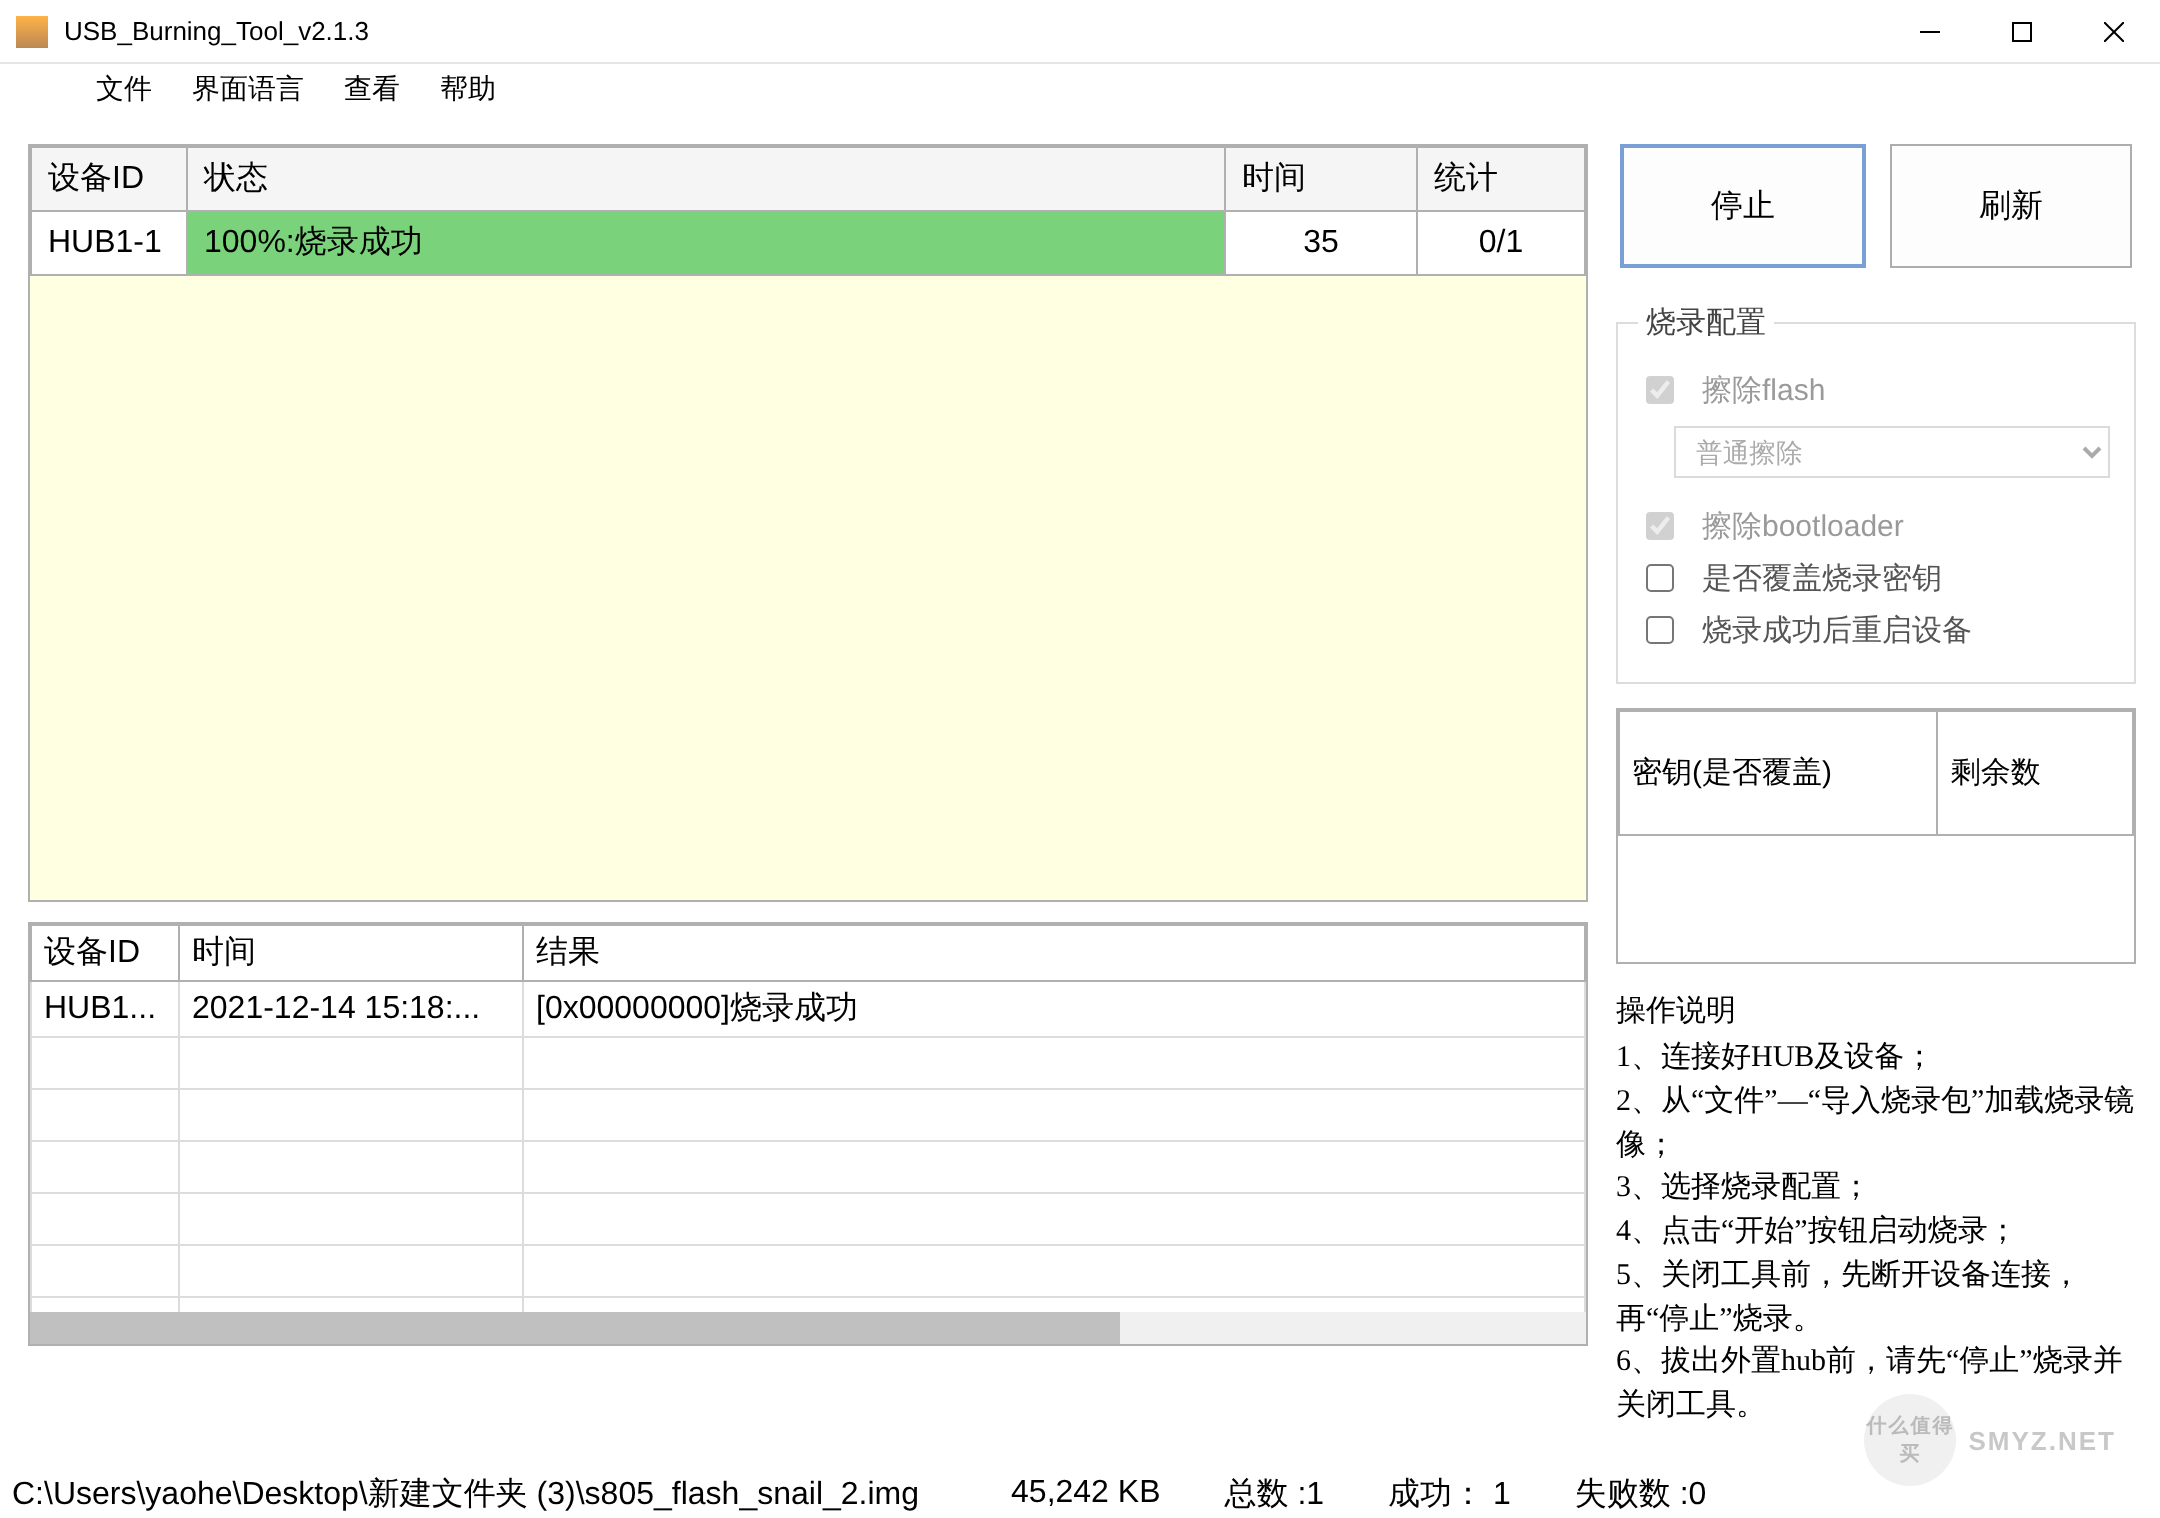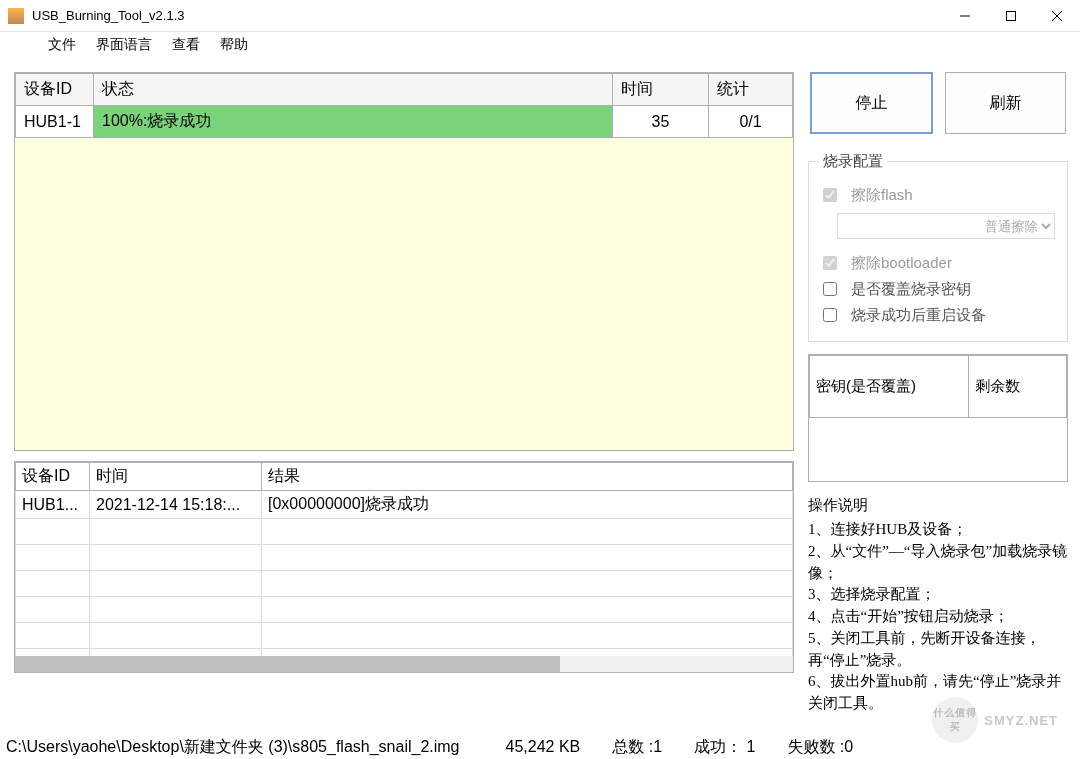--- a/index.html
+++ b/index.html
@@ -94,21 +94,21 @@
   .big-btn.stop { border:2px solid #7a9fd4; }
   fieldset.cfg {
     border:1px solid #dcdcdc; margin:0 0 12px 0; padding:8px 10px 10px;
   }
   fieldset.cfg legend { font-size:15px; color:#444; padding:0 4px;}
   .chk { display:flex; align-items:flex-end; gap:11px; margin:6px 0; color:#555;}
   .chk input { width:14px; height:14px; }
   .chk.disabled { color:#9a9a9a; }
   select.wipe {
     width: 100%; height:26px; border:1px solid #ccc; color:#888;
-    padding-left:6px; background:#fff; margin: 2px 0 8px 18px; width: calc(100% - 20px); text-align: right;
+    padding-left:6px; background:#fff; margin: 2px 0 8px 18px; width: calc(100% - 20px);
   }
   .key-wrap { border:1px solid #b0b0b0; height:128px; margin-bottom:14px;}
   table.key { width:100%; border-collapse:collapse; table-layout:fixed;}
   table.key th { border:1px solid #b0b0b0; padding:21px 6px; font-weight:normal; text-align:left; font-size:15px;}
   .ops {  }
   .ops-title { font-size:15px; margin-bottom:4px;}
   .ops-body { font-size:15px; line-height:1.45; font-family: "SimSun","宋体",serif; }
   
   .statusbar {
     position:absolute; left:0; right:0; bottom:-2px; height:28px;

